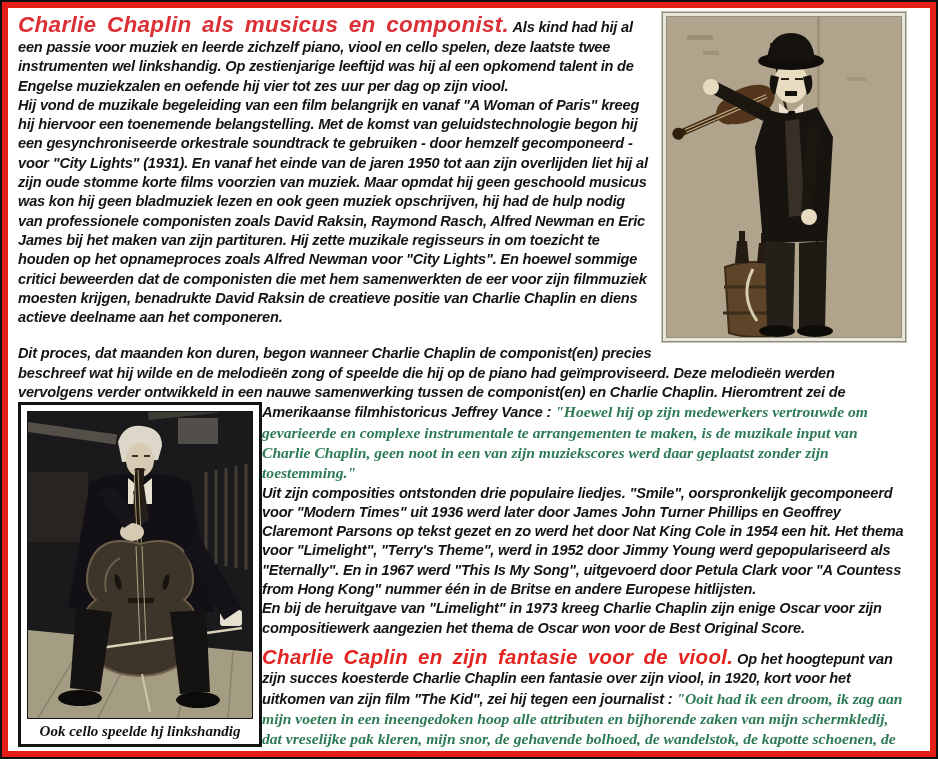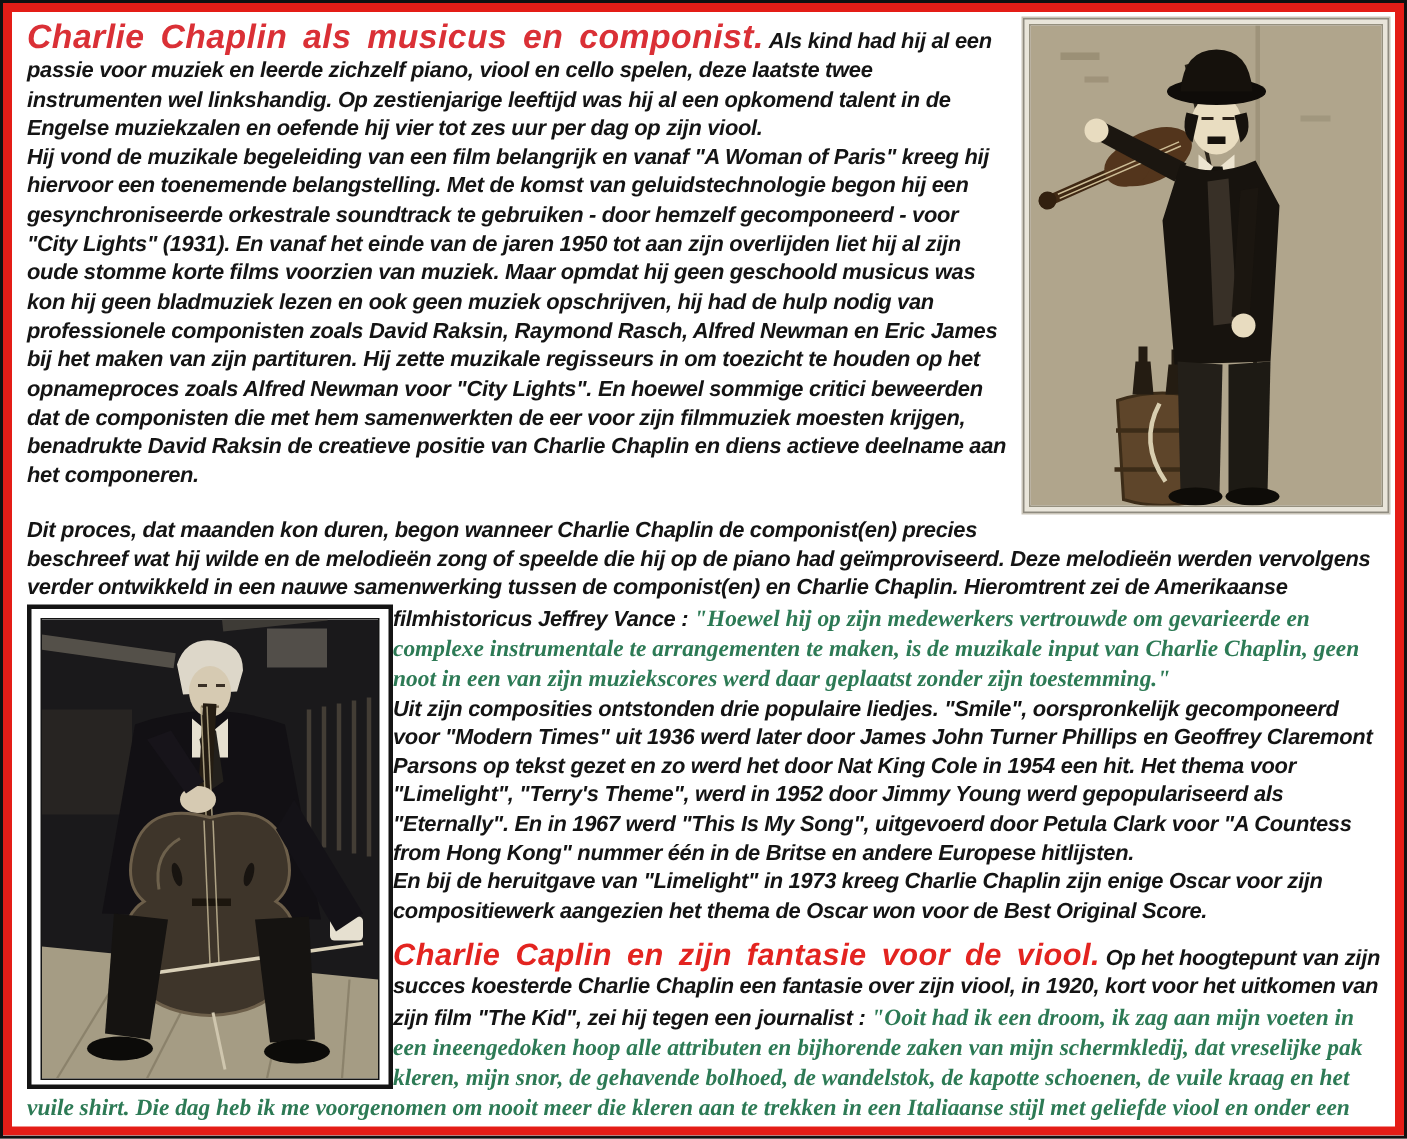--- a/index.html
+++ b/index.html
@@ -10,21 +10,21 @@
     border:2px solid #111;
     background:#fff;
     font-family:"Liberation Sans",sans-serif;
     overflow:hidden;
   }
   .page-inner{
     box-sizing:border-box;
     width:100%;height:100%;
     border:6px solid #e41d17;
     background:#ffffff;
-    padding:4px 4px 4px 10px;
+    padding:4px 24px 4px 10px;
     overflow:hidden;
   }
   .flow{
     color:#141414;
     font-weight:bold;
     font-style:italic;
     font-size:14.6px;
     line-height:19.3px;
     letter-spacing:-0.2px;
   }
@@ -239,20 +239,21 @@
           <line x1="58" y1="238" x2="214" y2="216" stroke="#d9d0b8" stroke-width="2.5"></line>
           <rect x="192" y="198" width="22" height="16" fill="#e6e0d0" rx="3"></rect>
           <path d="M168 120 L214 196 L196 208 L156 140 z" fill="#141217"></path>
 
           <path d="M48 196 L84 200 L70 278 L40 274 z" fill="#15131100"></path>
           <path d="M48 196 L84 200 L72 280 L42 276 z" fill="#151311"></path>
           <path d="M142 200 L178 198 L182 280 L152 282 z" fill="#151311"></path>
           <ellipse cx="52" cy="286" rx="22" ry="8" fill="#0c0b09"></ellipse>
           <ellipse cx="170" cy="288" rx="22" ry="8" fill="#0c0b09"></ellipse>
         </svg>
+        <figcaption class="caption">Ook cello speelde hj linkshandig</figcaption>
       </figure>
 
       <span class="quote">"Hoewel hij op zijn medewerkers vertrouwde om gevarieerde en complexe instrumentale te arrangementen te maken, is de muzikale input van Charlie Chaplin, geen noot in een van zijn muziekscores werd daar geplaatst zonder zijn toestemming."</span><br>
       <span>Uit zijn composities ontstonden drie populaire liedjes. "Smile", oorspronkelijk gecomponeerd voor "Modern Times" uit 1936 werd later door James John Turner Phillips en Geoffrey Claremont Parsons op tekst gezet en zo werd het door Nat King Cole in 1954 een hit. Het thema voor "Limelight",  "Terry's Theme", werd in 1952 door Jimmy Young werd gepopulariseerd als "Eternally". En in 1967 werd "This Is My Song", uitgevoerd door Petula Clark voor "A Countess from Hong Kong" nummer één in de Britse en andere Europese hitlijsten.</span><br>
       <span>En bij de heruitgave van "Limelight" in 1973 kreeg Charlie Chaplin zijn enige Oscar voor zijn compositiewerk aangezien het thema de Oscar won voor de Best Original Score.</span>
 
       <div class="vspace-sm"></div>
 
       <span class="h2red">Charlie Caplin en zijn fantasie voor de viool.</span>
       <span>Op het hoogtepunt van zijn succes koesterde Charlie Chaplin een fantasie over zijn viool, in 1920, kort voor het uitkomen van zijn film "The Kid", zei hij tegen een journalist :</span>

